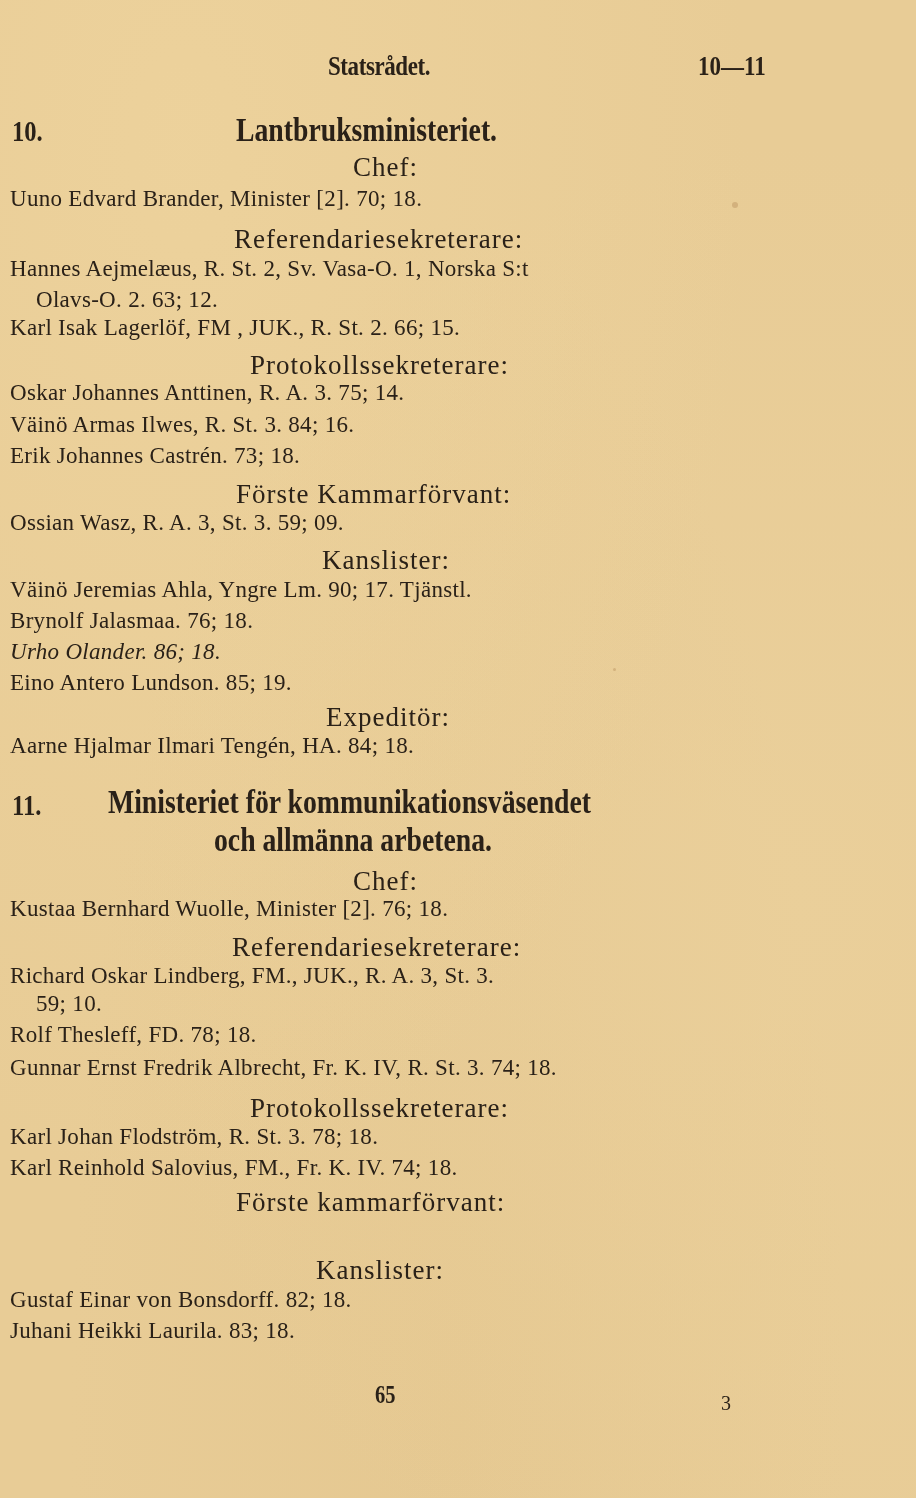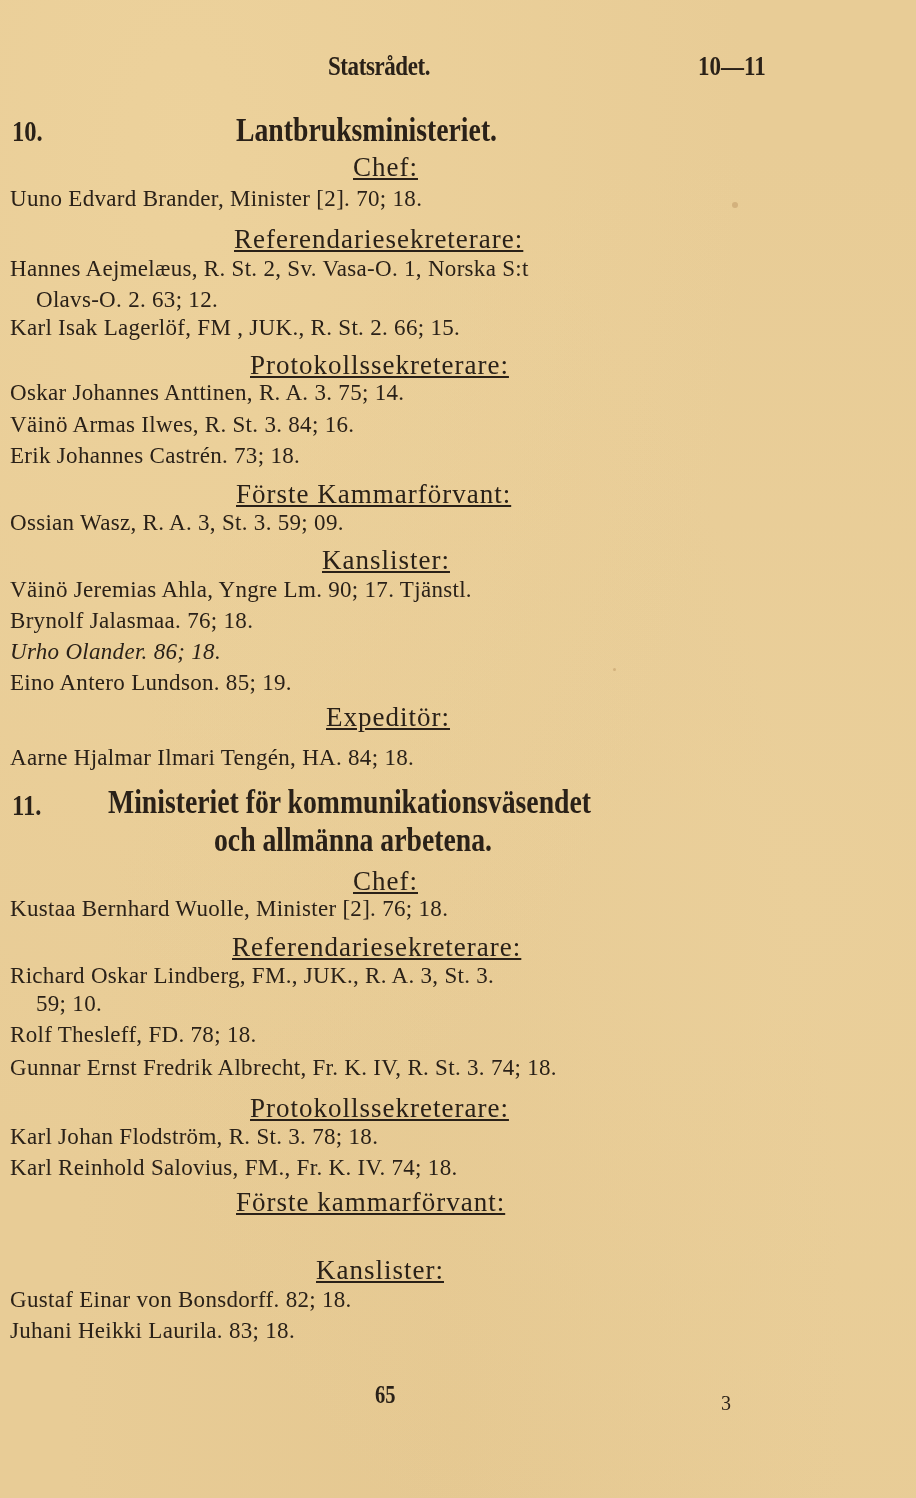--- a/index.html
+++ b/index.html
@@ -38,21 +38,21 @@
     font-family: "Liberation Serif", serif; font-weight: bold; font-size: 30px;
     transform: scaleX(0.82); transform-origin: left top;
   }
   .ministry-title {
     position: absolute;
     font-family: "Liberation Serif", serif; font-weight: bold; font-size: 33px;
     white-space: nowrap; transform: scaleX(0.84); transform-origin: left top;
   }
   .role {
     position: absolute; white-space: nowrap;
-    font-family: "Liberation Serif", serif; font-size: 27px; letter-spacing: 1px; text-decoration: underline;
+    font-family: "Liberation Serif", serif; font-size: 27px; letter-spacing: 1px;
   }
   .entry {
     position: absolute; left: 10px; white-space: nowrap;
     font-family: "Liberation Serif", serif; font-size: 23px; letter-spacing: 0.3px;
   }
   .entry.cont { left: 36px; }
   .folio {
     position: absolute; top: 1381px; left: 375px;
     font-family: "Liberation Serif", serif; font-weight: bold; font-size: 25px;
     transform: scaleX(0.82); transform-origin: left top;
@@ -97,21 +97,21 @@
   <div class="role" style="left:236px;top:479px;">Förste Kammarförvant:</div>
   <div class="entry" style="top:510px;">Ossian Wasz, R. A. 3, St. 3.  59; 09.</div>
 
   <div class="role" style="left:322px;top:545px;">Kanslister:</div>
   <div class="entry" style="top:577px;">Väinö Jeremias Ahla, Yngre Lm.  90; 17.  Tjänstl.</div>
   <div class="entry" style="top:608px;">Brynolf Jalasmaa.  76; 18.</div>
   <div class="entry" style="top:639px;font-style:italic;">Urho Olander.  86; 18.</div>
   <div class="entry" style="top:670px;">Eino Antero Lundson.  85; 19.</div>
 
   <div class="role" style="left:326px;top:702px;">Expeditör:</div>
-  <div class="entry" style="top:733px;margin-top:12px;">Aarne Hjalmar Ilmari Tengén, HA.  84; 18.</div>
+  <div class="entry" style="top:733px;">Aarne Hjalmar Ilmari Tengén, HA.  84; 18.</div>
 
   <div class="ministry-head" style="top:784px;">
     <span class="ministry-num" style="top:4px;">11.</span>
     <span class="ministry-title" style="left:108px;top:0;">Ministeriet för kommunikationsväsendet</span>
     <span class="ministry-title" style="left:214px;top:38px;">och allmänna arbetena.</span>
   </div>
 
   <div class="role" style="left:353px;top:866px;">Chef:</div>
   <div class="entry" style="top:896px;">Kustaa Bernhard Wuolle, Minister [2].  76; 18.</div>
 

